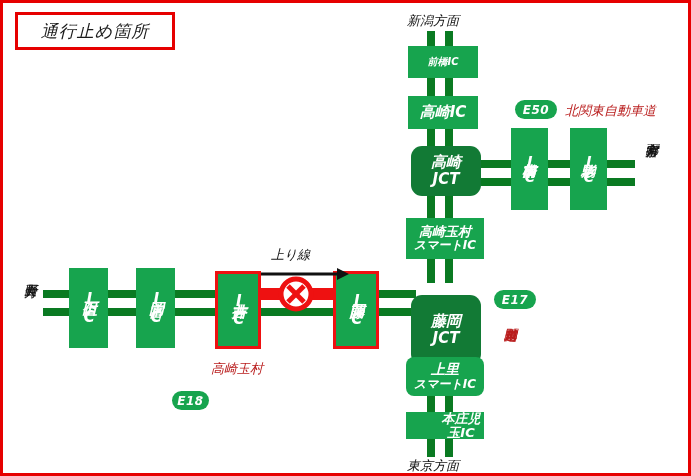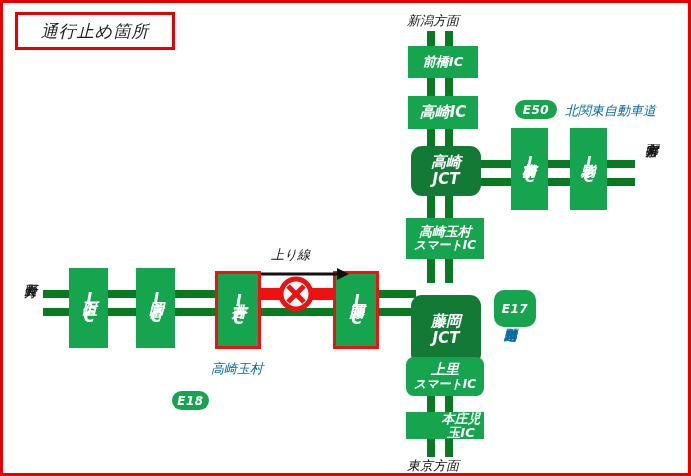--- a/index.html
+++ b/index.html
@@ -124,21 +124,21 @@
     font-weight: bold;
     display: flex;
     align-items: center;
     justify-content: center;
     z-index: 20;
     letter-spacing: 0.5px;
   }
   .route-name {
     position: absolute;
     font-size: 13px;
-    color: #0369a1;
+    color: #b91c1c;
     white-space: nowrap;
     z-index: 20;
   }
   .route-name.vert {
     writing-mode: vertical-rl;
     text-orientation: upright;
   }
   
   .closure-mark {
     position: absolute;
@@ -210,21 +210,21 @@
   <div class="road-h" style="left:545px; top:157px; width:22px;"></div>
   <div class="road-h" style="left:545px; top:175px; width:22px;"></div>
   <div class="road-h" style="left:604px; top:157px; width:28px;"></div>
   <div class="road-h" style="left:604px; top:175px; width:28px;"></div>
 
   <div class="dir-h" style="left:404px; top:9px;">新潟方面</div>
   <div class="dir-h" style="left:404px; top:454px;">東京方面</div>
   <div class="dir-v" style="left:18px; top:271px; height:62px;">長野方面</div>
   <div class="dir-v" style="left:639px; top:130px; height:62px;">宇都宮方面</div>
 
-  <div class="ic" style="left:405px; top:43px; width:70px; height:32px; font-size:13px;">
+  <div class="ic" style="left:405px; top:43px; width:70px; height:32px; font-size:10px;">
     <span>前橋IC</span>
   </div>
 
   <div class="ic" style="left:405px; top:93px; width:70px; height:33px; font-size:15px;">
     <span>高崎IC</span>
   </div>
 
   <div class="jct" style="left:408px; top:143px; width:70px; height:50px; font-size:15px;">
     <div>高崎</div>
     <div>JCT</div>
@@ -287,21 +287,21 @@
       <line x1="0" y1="6" x2="76" y2="6" stroke="#111111" stroke-width="3"></line>
       <polygon points="76,0 88,6 76,12" fill="#111111"></polygon>
     </svg>
   </div>
 
   <div class="badge" style="left:169px; top:355px; width:37px; height:19px;margin-top:33px;">
     <span>E18</span>
   </div>
   <div class="route-name" style="left:208px; top:357px;">高崎玉村</div>
 
-  <div class="badge" style="left:491px; top:287px; width:42px; height:37px;">
+  <div class="badge" style="left:491px; top:287px; width:42px; height:19px;">
     <span>E17</span>
   </div>
   <div class="route-name vert" style="left:498px; top:315px; height:90px;">関越自動車道</div>
 
   <div class="badge" style="left:512px; top:97px; width:42px; height:19px;">
     <span>E50</span>
   </div>
   <div class="route-name" style="left:562px; top:99px;">北関東自動車道</div>
 
 </div>

